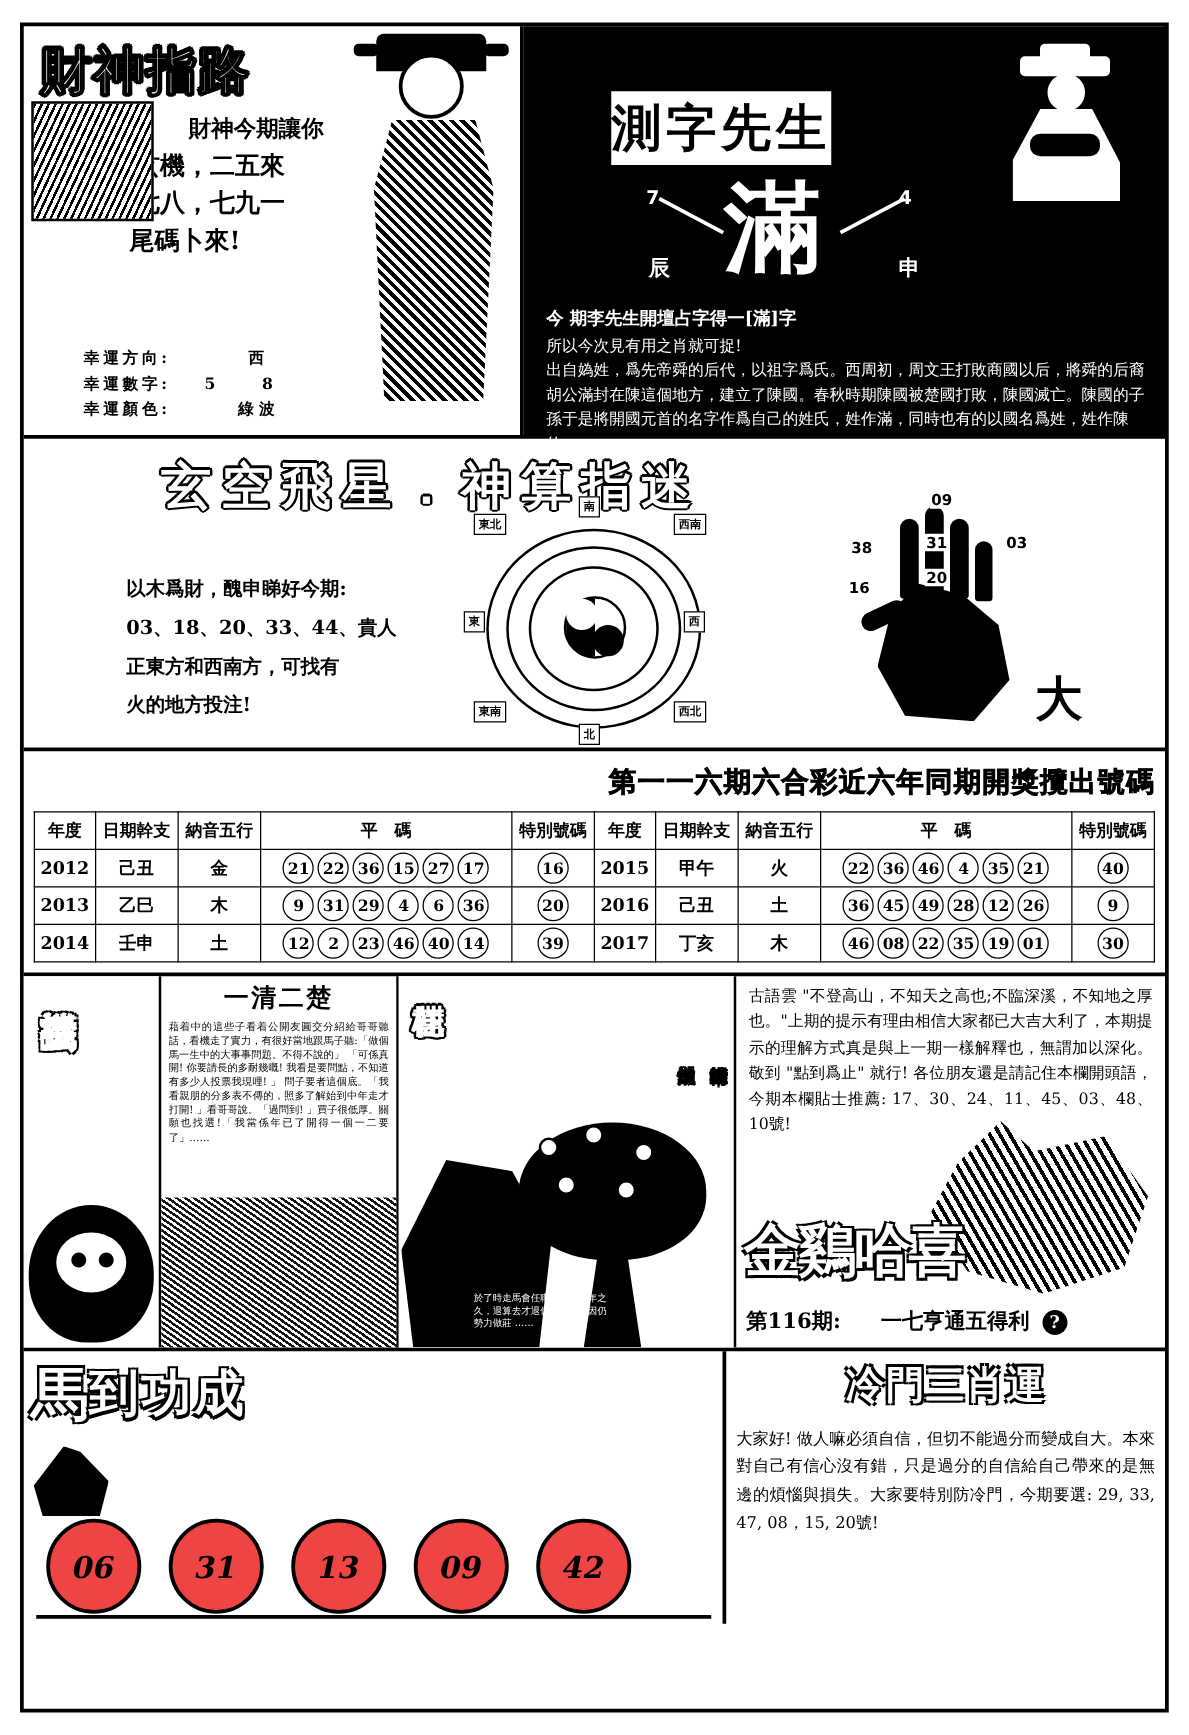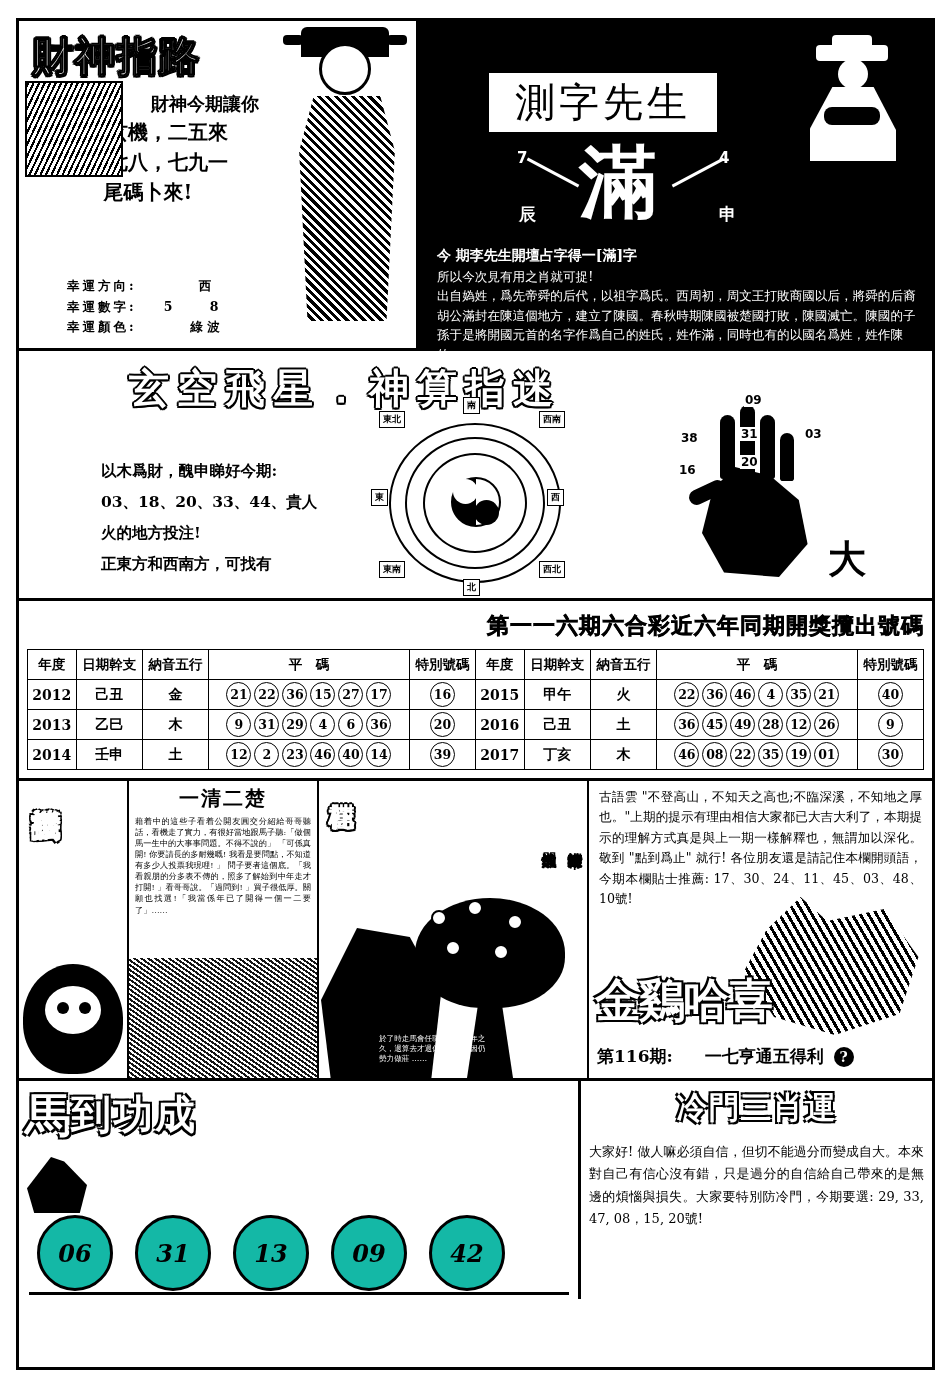--- a/index.html
+++ b/index.html
@@ -79,22 +79,22 @@
     position:absolute; left:6px; top:60px; width:98px; height:96px;
     background:
       repeating-linear-gradient(115deg,#000 0 2px,#fff 2px 5px),
       #fff;
     border:2px solid #000;
   }
 
   
   .cezi-title {
     font-family:"DejaVu Serif","Liberation Serif",serif;
-    font-size:40px; font-weight:normal; color:#000;
-    background:#fff; display:inline-block; padding:2px 26px;
+    font-size:40px; font-weight:bold; color:#000;
+    background:#fff; display:inline-block; padding:2px 0;
     position:absolute; left:70px; top:52px; letter-spacing:4px;
   }
   .man-char {
     position:absolute; left:160px; top:110px;
     font-family:"DejaVu Serif","Liberation Serif",serif;
     font-size:78px; font-weight:bold; color:#fff;
   }
   .corner-num { position:absolute; color:#fff; font-size:15px; font-weight:bold;}
   .arc { position:absolute; border-top:3px solid #fff; width:58px; }
   .scholar {
@@ -216,21 +216,21 @@
     font-size:40px; position:absolute; left:52px; top:6px; letter-spacing:2px;
     color:#fff; text-shadow:-2px -2px 0 #000,2px -2px 0 #000,-2px 2px 0 #000,2px 2px 0 #000,0 3px 0 #000;}
   .b1 .ma { position:absolute; left:6px; top:4px; font-size:46px; font-weight:bold;
     font-family:"DejaVu Serif",serif; color:#fff;
     text-shadow:-2px -2px 0 #000,2px -2px 0 #000,-2px 2px 0 #000,2px 2px 0 #000;}
   .b1 .poem { position:absolute; right:14px; top:10px; font-size:21px; font-weight:bold; line-height:1.6;
     font-family:"DejaVu Serif","Liberation Serif",serif; text-align:center;}
   .lotrow { position:absolute; left:18px; bottom:8px; display:flex; gap:22px; align-items:flex-end;}
   .lot { width:76px; height:76px; border:3px solid #000; border-radius:50%;
     display:flex; align-items:center; justify-content:center; font-size:24px; font-weight:bold;
-    font-family:"DejaVu Serif","Liberation Serif",serif; background:#14b8a6; font-style:italic;}
+    font-family:"DejaVu Serif","Liberation Serif",serif; background:#ef4444; font-style:italic;}
   .shelf { position:absolute; left:10px; bottom:4px; width:540px; height:3px; background:#000;}
   .person-sil { position:absolute; left:8px; bottom:86px; width:60px; height:56px; background:#000;
     clip-path: polygon(40% 0,62% 8%,100% 50%,88% 100%,12% 100%,0 56%);}
 
   .b2 .lm-title { font-family:"DejaVu Serif","Liberation Serif",serif; font-weight:bold;
     font-size:31px; letter-spacing:1px; text-align:center; margin-top:2px;
     color:#fff; text-shadow:-2px -2px 0 #000,2px -2px 0 #000,-2px 2px 0 #000,2px 2px 0 #000;}
   .b2 .lm-body { font-size:13px; line-height:1.72; margin-top:12px; text-align:justify;
     font-family:"DejaVu Serif","Liberation Serif",serif;}
 </style>
@@ -302,22 +302,22 @@
       </div>
     </div>
   </div>
 
   <div class="row2">
     <div class="xk-title outline-text">玄空飛星．神算指迷</div>
 
     <div class="xk-text">
       <div>以木爲財，醜申睇好今期:</div>
       <div>03、18、20、33、44、貴人</div>
+      <div>正東方和西南方，可找有</div>
       <div>火的地方投注!</div>
-      <div>正東方和西南方，可找有</div>
     </div>
 
     <div class="compass">
       <div class="ring"></div>
       <div class="ring2"></div>
       <div class="ring3"></div>
       <div class="taiji"></div>
       <div class="cbox" style="left:8px; top:0;">東北</div>
       <div class="cbox" style="left:0; top:78px;">東</div>
       <div class="cbox" style="left:8px; top:150px;">東南</div>

